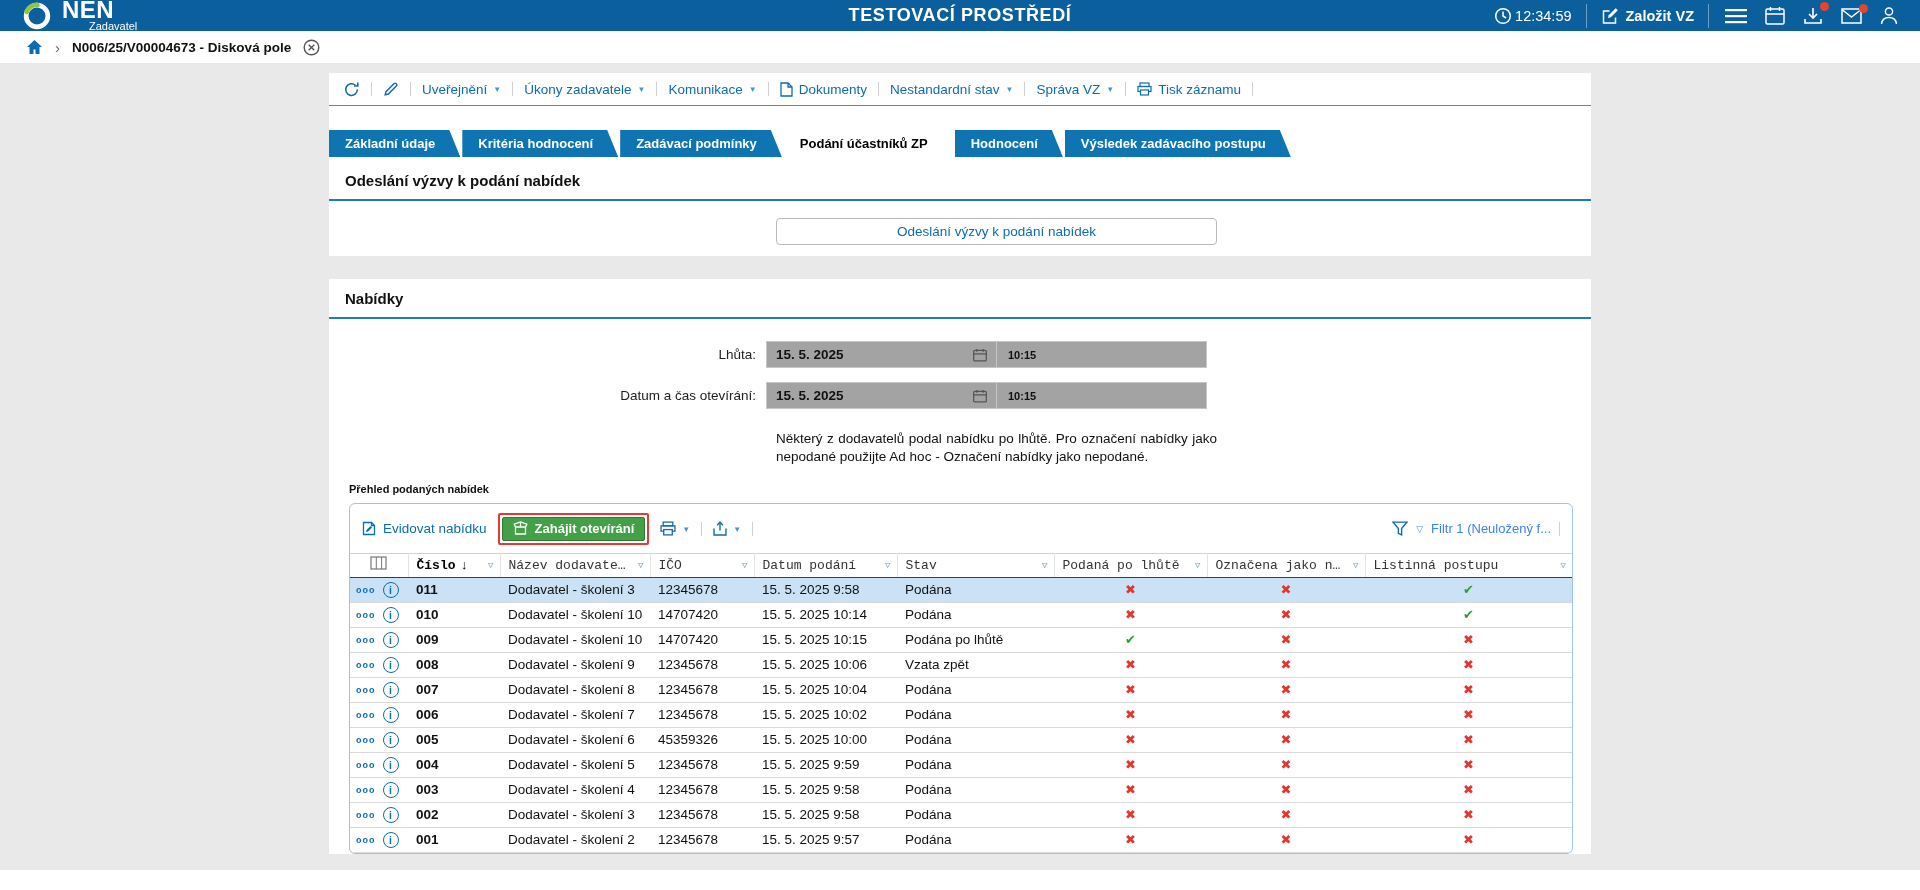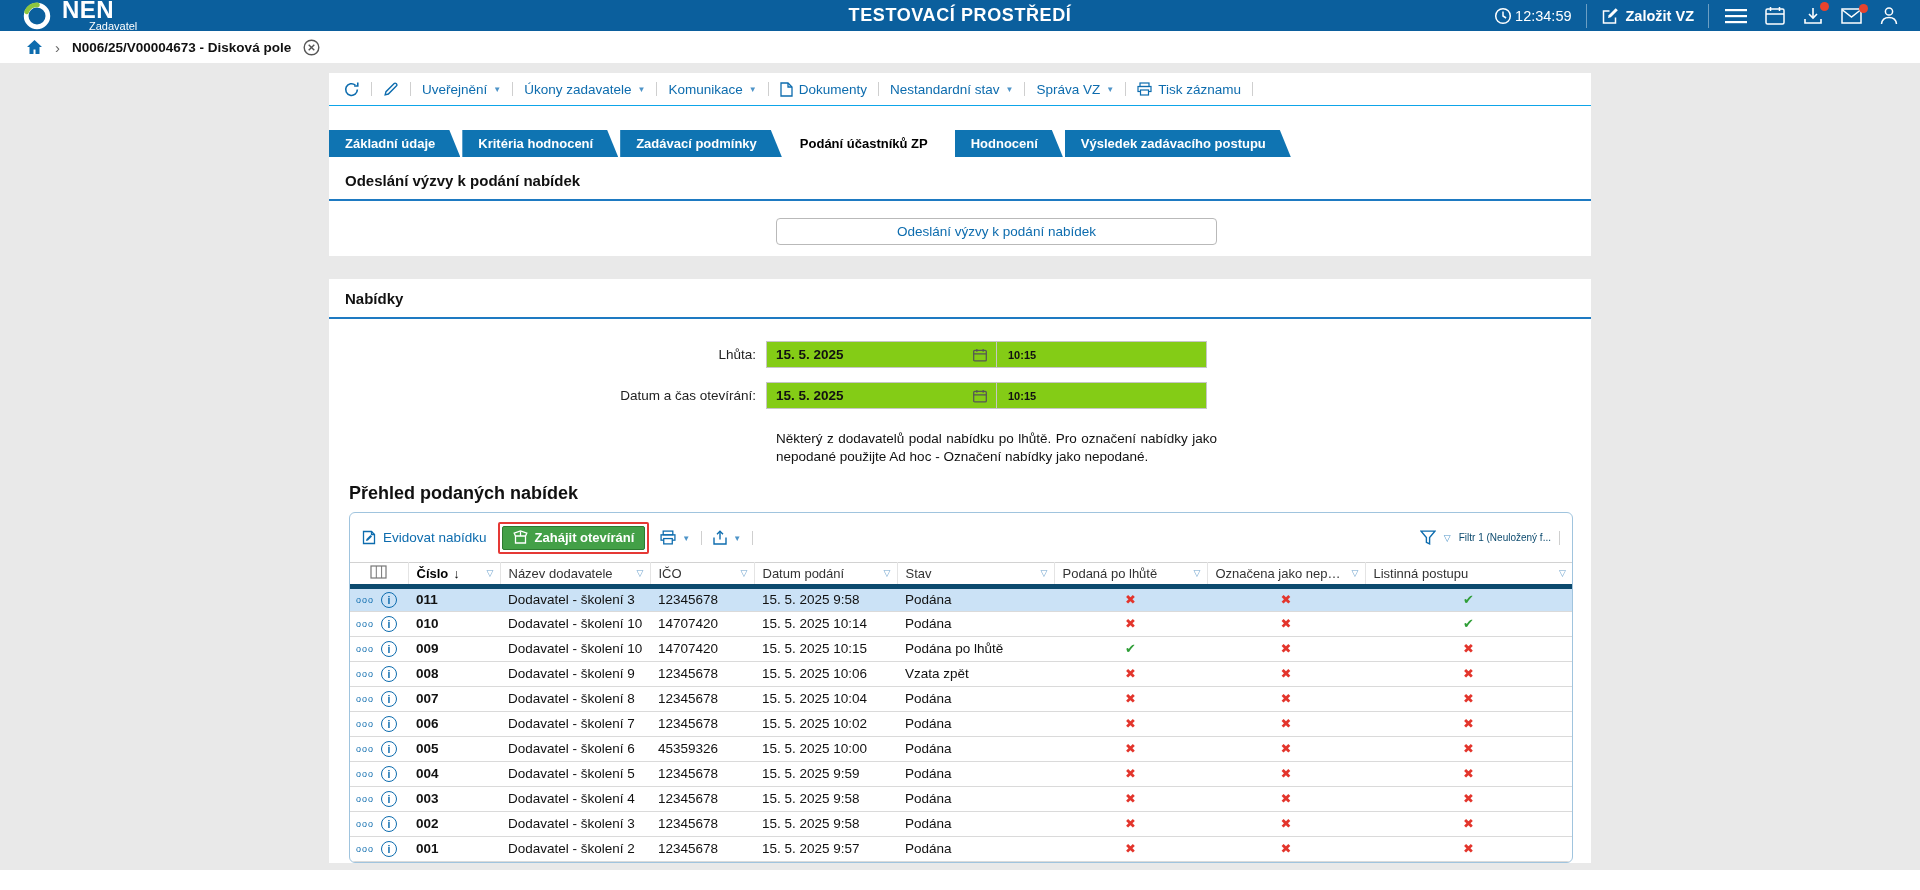--- a/index.html
+++ b/index.html
@@ -46,51 +46,51 @@
 
 .section-header{font-size:15px;font-weight:bold;padding:15px 16px 10px;border-bottom:2px solid #1e7ac2;color:#111;}
 .block2 .section-header{padding:11px 16px 10px;}
 .invite-row{padding:17px 0 11px;}
 .outline-btn{display:block;margin-left:447px;width:441px;height:27px;background:#fff;border:1px solid #b9b9b9;border-radius:4px;color:#0d6cae;font-size:13.5px;font-family:inherit;cursor:pointer;}
 
 
 .form-area{padding-top:22px;}
 .form-row{display:flex;align-items:center;margin-bottom:14px;}
 .form-label{width:437px;text-align:right;padding-right:10px;font-size:13.5px;color:#222;}
-.dt-field{width:441px;height:27px;border:1px solid #c6c6c6;background:#84cc16;display:flex;align-items:center;cursor:default;}
+.dt-field{width:441px;height:27px;border:1px solid #c6c6c6;background:#a3a3a3;display:flex;align-items:center;cursor:default;}
 .dt-date{flex:0 0 229px;display:flex;align-items:center;justify-content:space-between;padding:0 9px;font-weight:bold;font-size:13.5px;color:#111;}
 .dt-div{width:1px;align-self:stretch;background:#c6c6c6;}
 .dt-time{padding:0 11px;font-weight:bold;font-size:11px;color:#111;}
 .warning{margin:21px 0 0 447px;width:441px;font-size:13.5px;line-height:1.32;text-align:justify;color:#111;}
-.subheading{margin:17px 0 8px 20px;font-size:18px;font-weight:bold;color:#111;}
+.subheading{margin:17px 0 8px 20px;font-size:11px;font-weight:bold;color:#111;}
 
 
 .panel{margin:0 18px 14px 20px;border:1px solid #a0c4de;border-radius:6px;background:#fff;padding-top:8px;overflow:hidden;}
 .panel-toolbar{display:flex;align-items:center;gap:11px;padding:1px 12px 8px;}
 .green-wrap{border:2px solid #e53935;padding:2px;border-radius:2px;}
 .green-btn{display:flex;align-items:center;gap:7px;background:#43a047;border:1px solid #2c7a30;border-radius:2px;color:#fff;font-size:13px;font-weight:600;font-family:inherit;padding:3px 10px 4px;cursor:pointer;}
 .filter-area{margin-left:auto;display:flex;align-items:center;gap:8px;}
-.filter-label{color:#0c4a6e;font-size:10px;cursor:pointer;white-space:nowrap;}
+.filter-label{color:#3b82f6;font-size:13px;cursor:pointer;white-space:nowrap;}
 table{width:100%;border-collapse:collapse;table-layout:fixed;font-size:13.5px;}
-thead th{height:24px;border-top:1px solid #d2d2d2;border-bottom:5px solid #0c4a6e;border-right:1px solid #e4e4e4;font-weight:normal;text-align:left;padding:0 6px 0 8px;color:#333;font-size:13px;white-space:nowrap;overflow:hidden;cursor:pointer;}
+thead th{height:24px;border-top:1px solid #d2d2d2;border-bottom:1px solid #0c4a6e;border-right:1px solid #e4e4e4;font-weight:normal;text-align:left;padding:0 6px 0 8px;color:#333;font-size:13px;white-space:nowrap;overflow:hidden;cursor:pointer;font-family:Liberation Mono, monospace;}
 thead th:last-child{border-right:none;}
 .th-inner{display:flex;align-items:center;gap:5px;width:100%;}
 .th-label{overflow:hidden;text-overflow:ellipsis;white-space:nowrap;}
 .th-label.sorted{font-weight:bold;color:#000;}
 .sort{font-weight:bold;font-size:13px;color:#000;}
 .fcaret{margin-left:auto;color:#6fa3cd;font-size:9px;cursor:pointer;}
 .c-act-h{text-align:center;padding:0!important;}
 tbody td{height:25px;border-bottom:1px solid #dadada;padding:0 8px;white-space:nowrap;overflow:hidden;color:#111;}
 tbody tr.selected td{background:#cbe2f6;}
 .c-num{font-weight:bold;}
 td.mark{text-align:center;}
 .mark-yes{color:#2f9e37;font-weight:bold;font-size:13px;}
 .mark-no{color:#e3352c;font-weight:bold;font-size:13px;}
 .acts{display:flex;align-items:center;gap:7px;}
-.dots{color:#0d6cae;font-size:9px;font-weight:normal;letter-spacing:1px;cursor:pointer;}
+.dots{color:#0d6cae;font-size:9px;font-weight:bold;letter-spacing:1px;cursor:pointer;}
 .info{width:16px;height:16px;border:1.5px solid #0d6cae;border-radius:50%;color:#0d6cae;font-size:10.5px;font-weight:bold;display:inline-flex;align-items:center;justify-content:center;cursor:pointer;flex:0 0 16px;}
 .c-act{padding:0 0 0 6px;}
 .footer-strip{position:absolute;left:0;bottom:0;width:100%;height:20px;background:#fff;}
 </style>
 </head>
 <body>
 
 <header class="topbar">
   <div class="brand">
     <span style="display:flex;">

